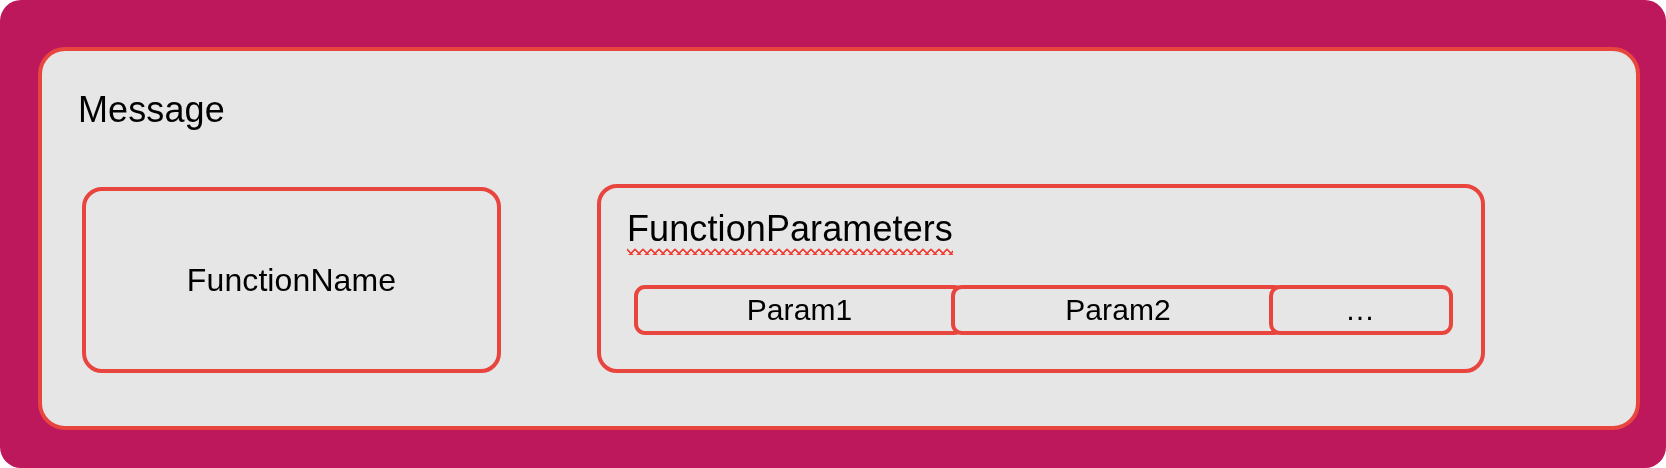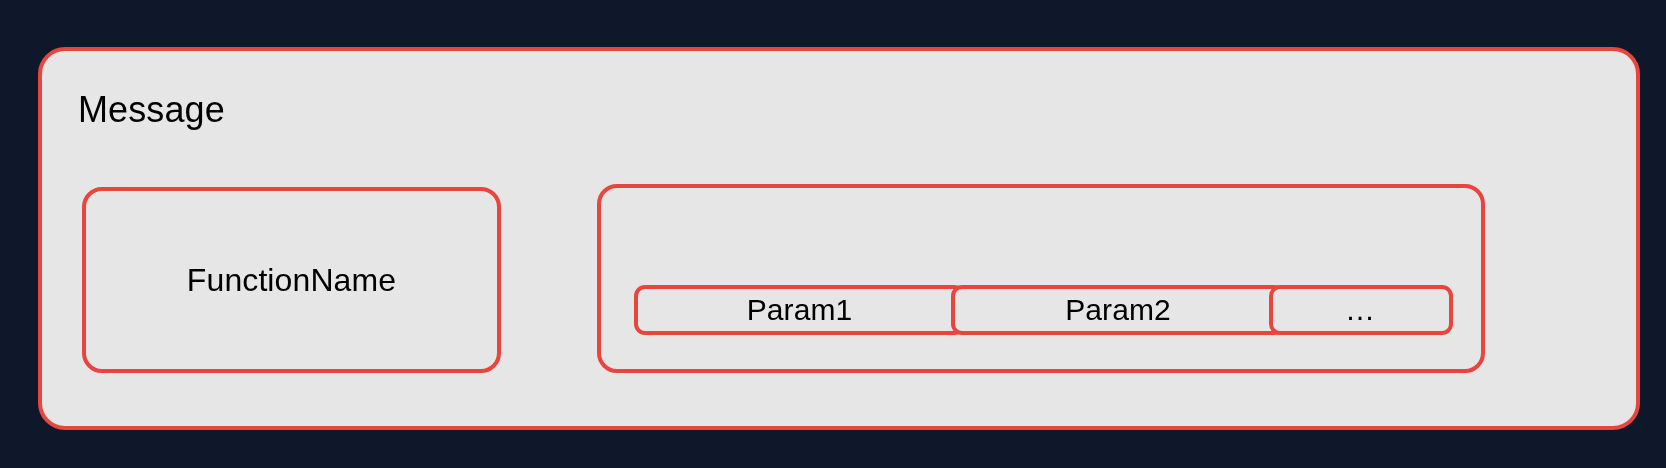--- a/index.html
+++ b/index.html
@@ -10,22 +10,23 @@
   }
   body {
     font-family: "Liberation Sans", sans-serif;
     -webkit-font-smoothing: antialiased;
   }
 
   #canvas {
     position: relative;
     width: 1666px;
     height: 468px;
-    background: #0f172a;
+    background: #be185d;
     overflow: hidden;
+    border-radius: 21px;
   }
 
   
   .box {
     position: absolute;
     box-sizing: border-box;
     background: #e6e6e6;
     border: 4px solid #e8453f;
   }
 
@@ -138,20 +139,21 @@
   <div class="box box-message">
 
     <span class="container-label label-message">Message</span>
 
     <div class="box box-function-name" style="left:40px; top:136px;">
       <span class="box-text">FunctionName</span>
     </div>
 
     <div class="box box-function-parameters" style="left:555px; top:133px;">
 
+      <span class="container-label label-function-parameters"><span class="spellcheck">FunctionParameters</span></span>
 
       <div class="box-param box-param-1">
         <span class="box-text box-text-small">Param1</span>
       </div>
 
       <div class="box-param box-param-2">
         <span class="box-text box-text-small">Param2</span>
       </div>
 
       <div class="box-param box-param-3">

